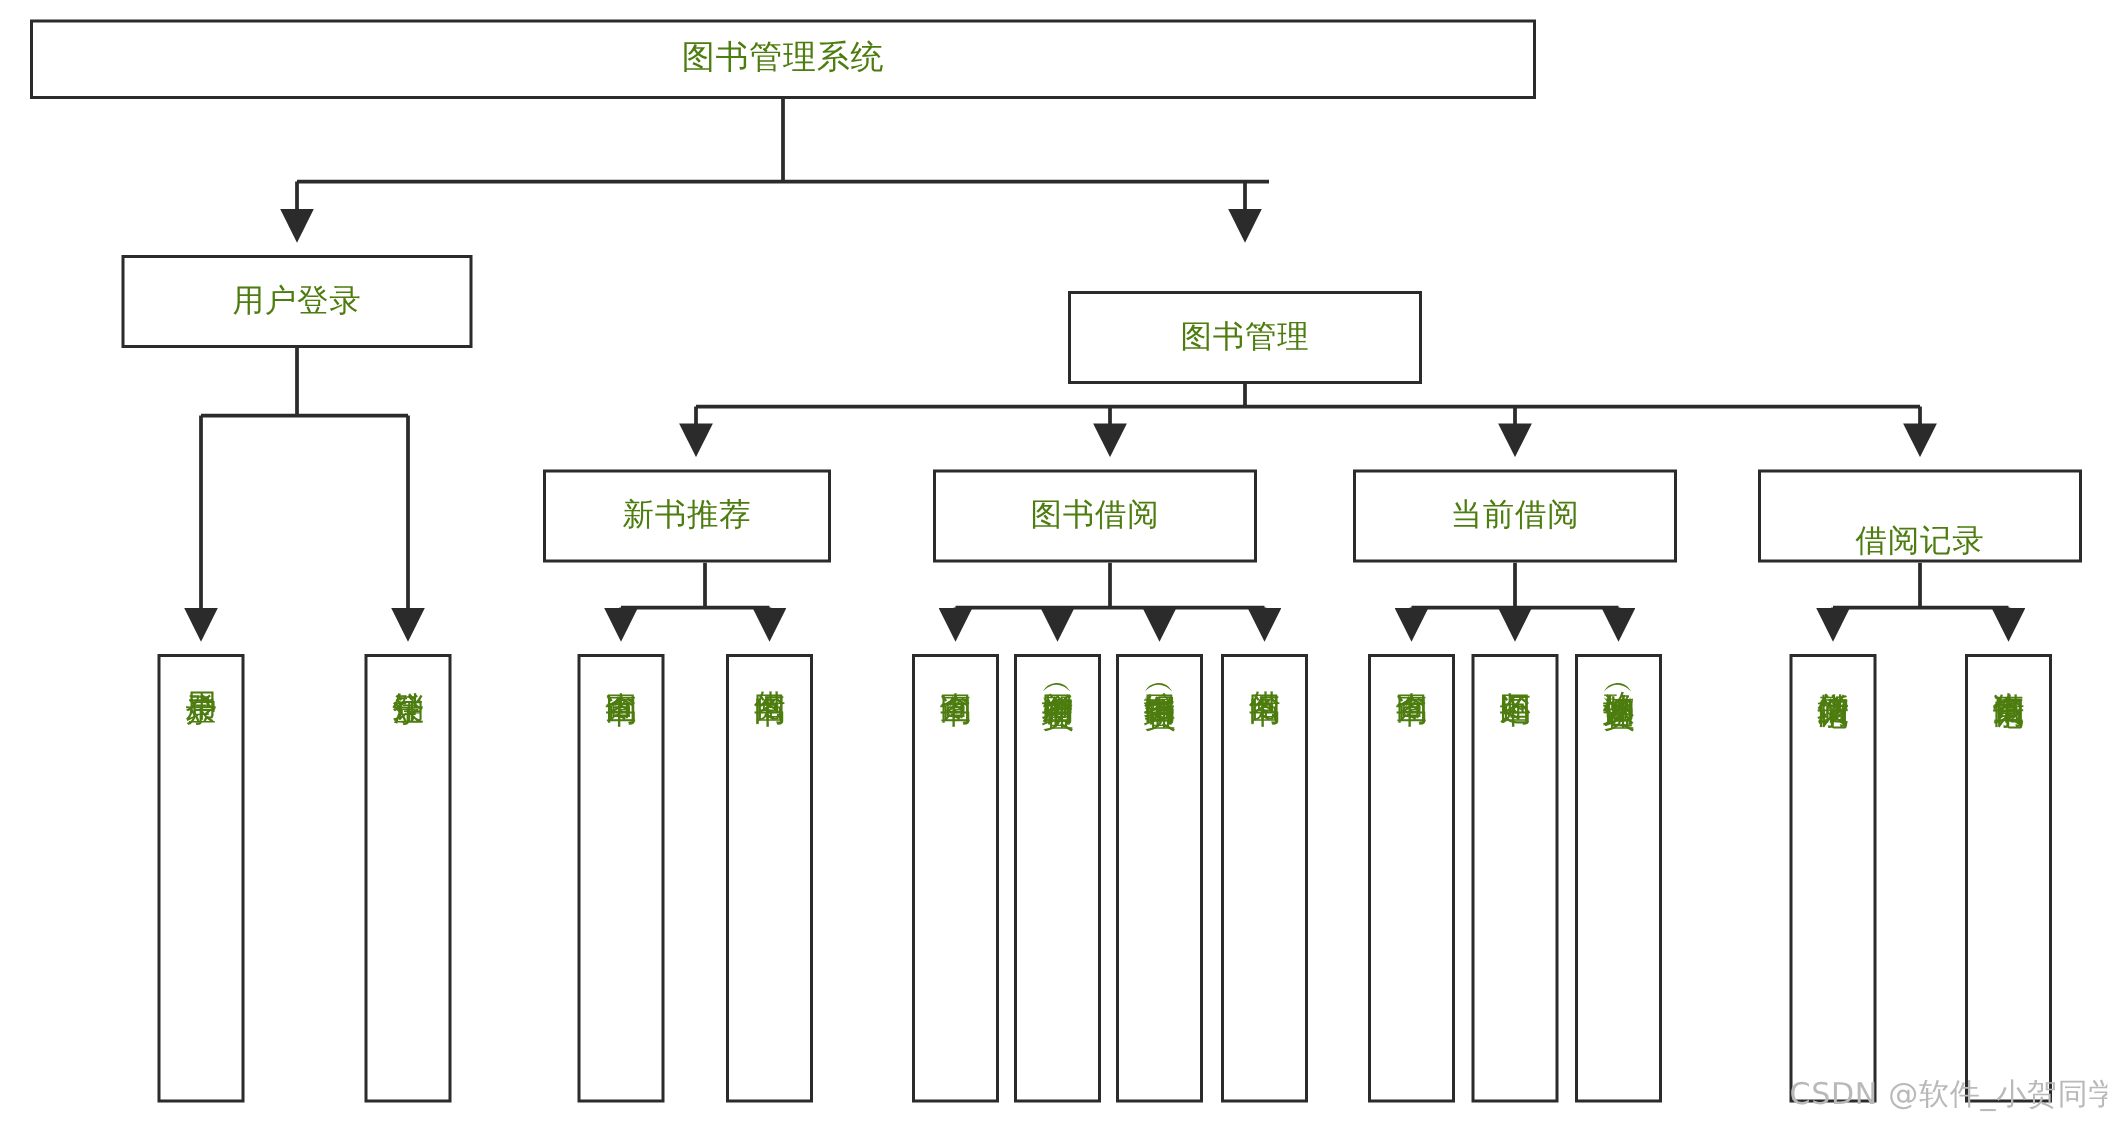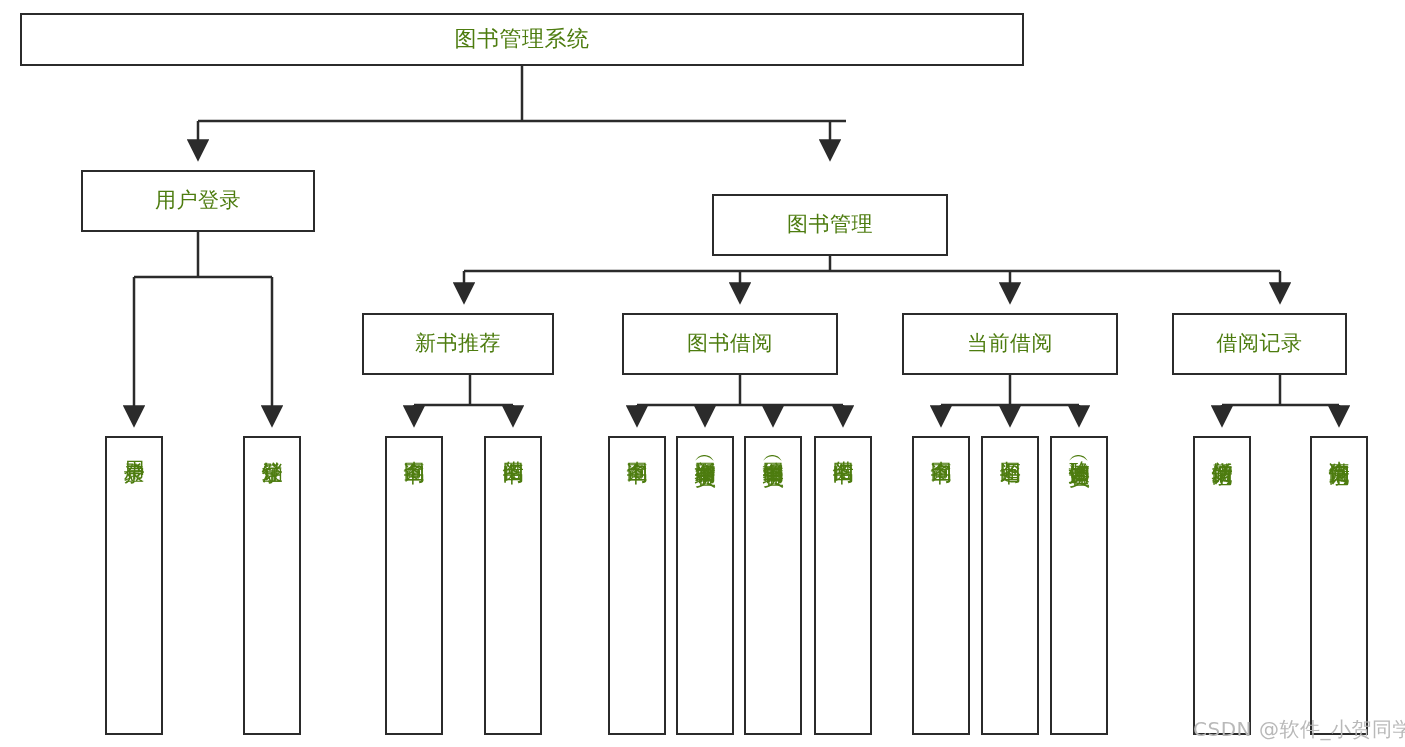--- a/index.html
+++ b/index.html
@@ -154,21 +154,21 @@
   </div>
 
   <div class="node horiz" style="left:622px; top:313px; width:216px; height:62px;">
     <span class="label">图书借阅</span>
   </div>
 
   <div class="node horiz" style="left:902px; top:313px; width:216px; height:62px;">
     <span class="label">当前借阅</span>
   </div>
 
-  <div class="node horiz" style="left:1172px; top:313px; width:175px; height:62px;">
+  <div class="node horiz" style="left:1172px; top:313px; width:216px; height:62px;align-items:flex-end;">
     <span class="label">借阅记录</span>
   </div>
 
   <div class="node vert" style="left:105px; top:436px; width:58px; height:299px;">
     <span class="label">用户登录</span>
   </div>
 
   <div class="node vert" style="left:243px; top:436px; width:58px; height:299px;">
     <span class="label">注销登录</span>
   </div>

